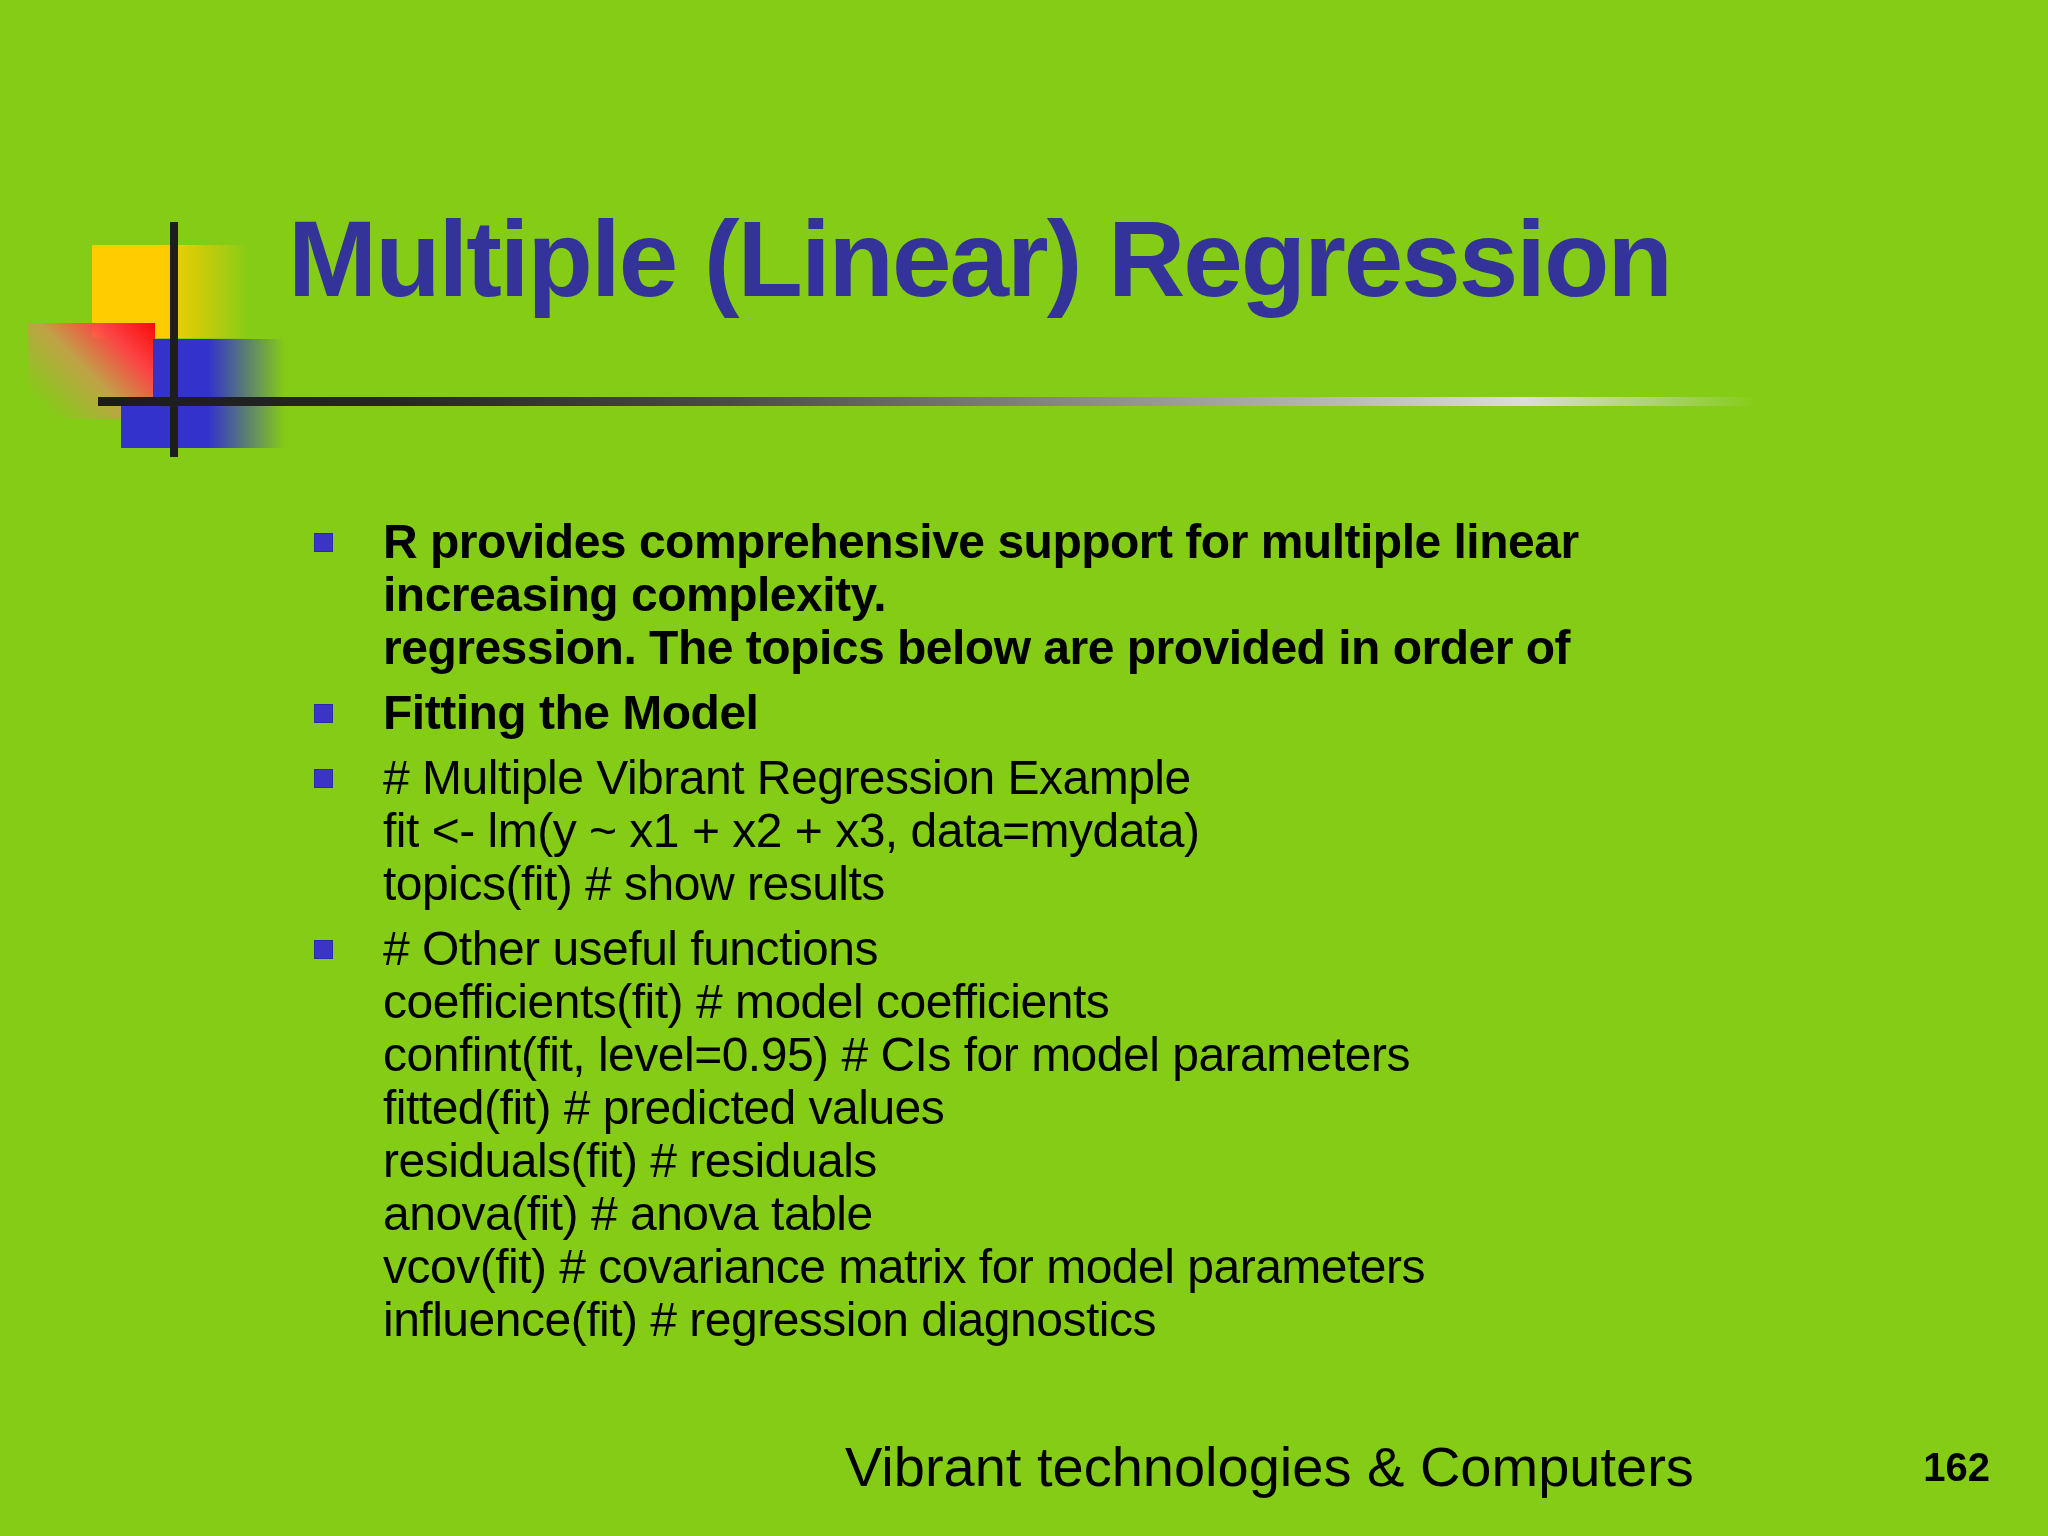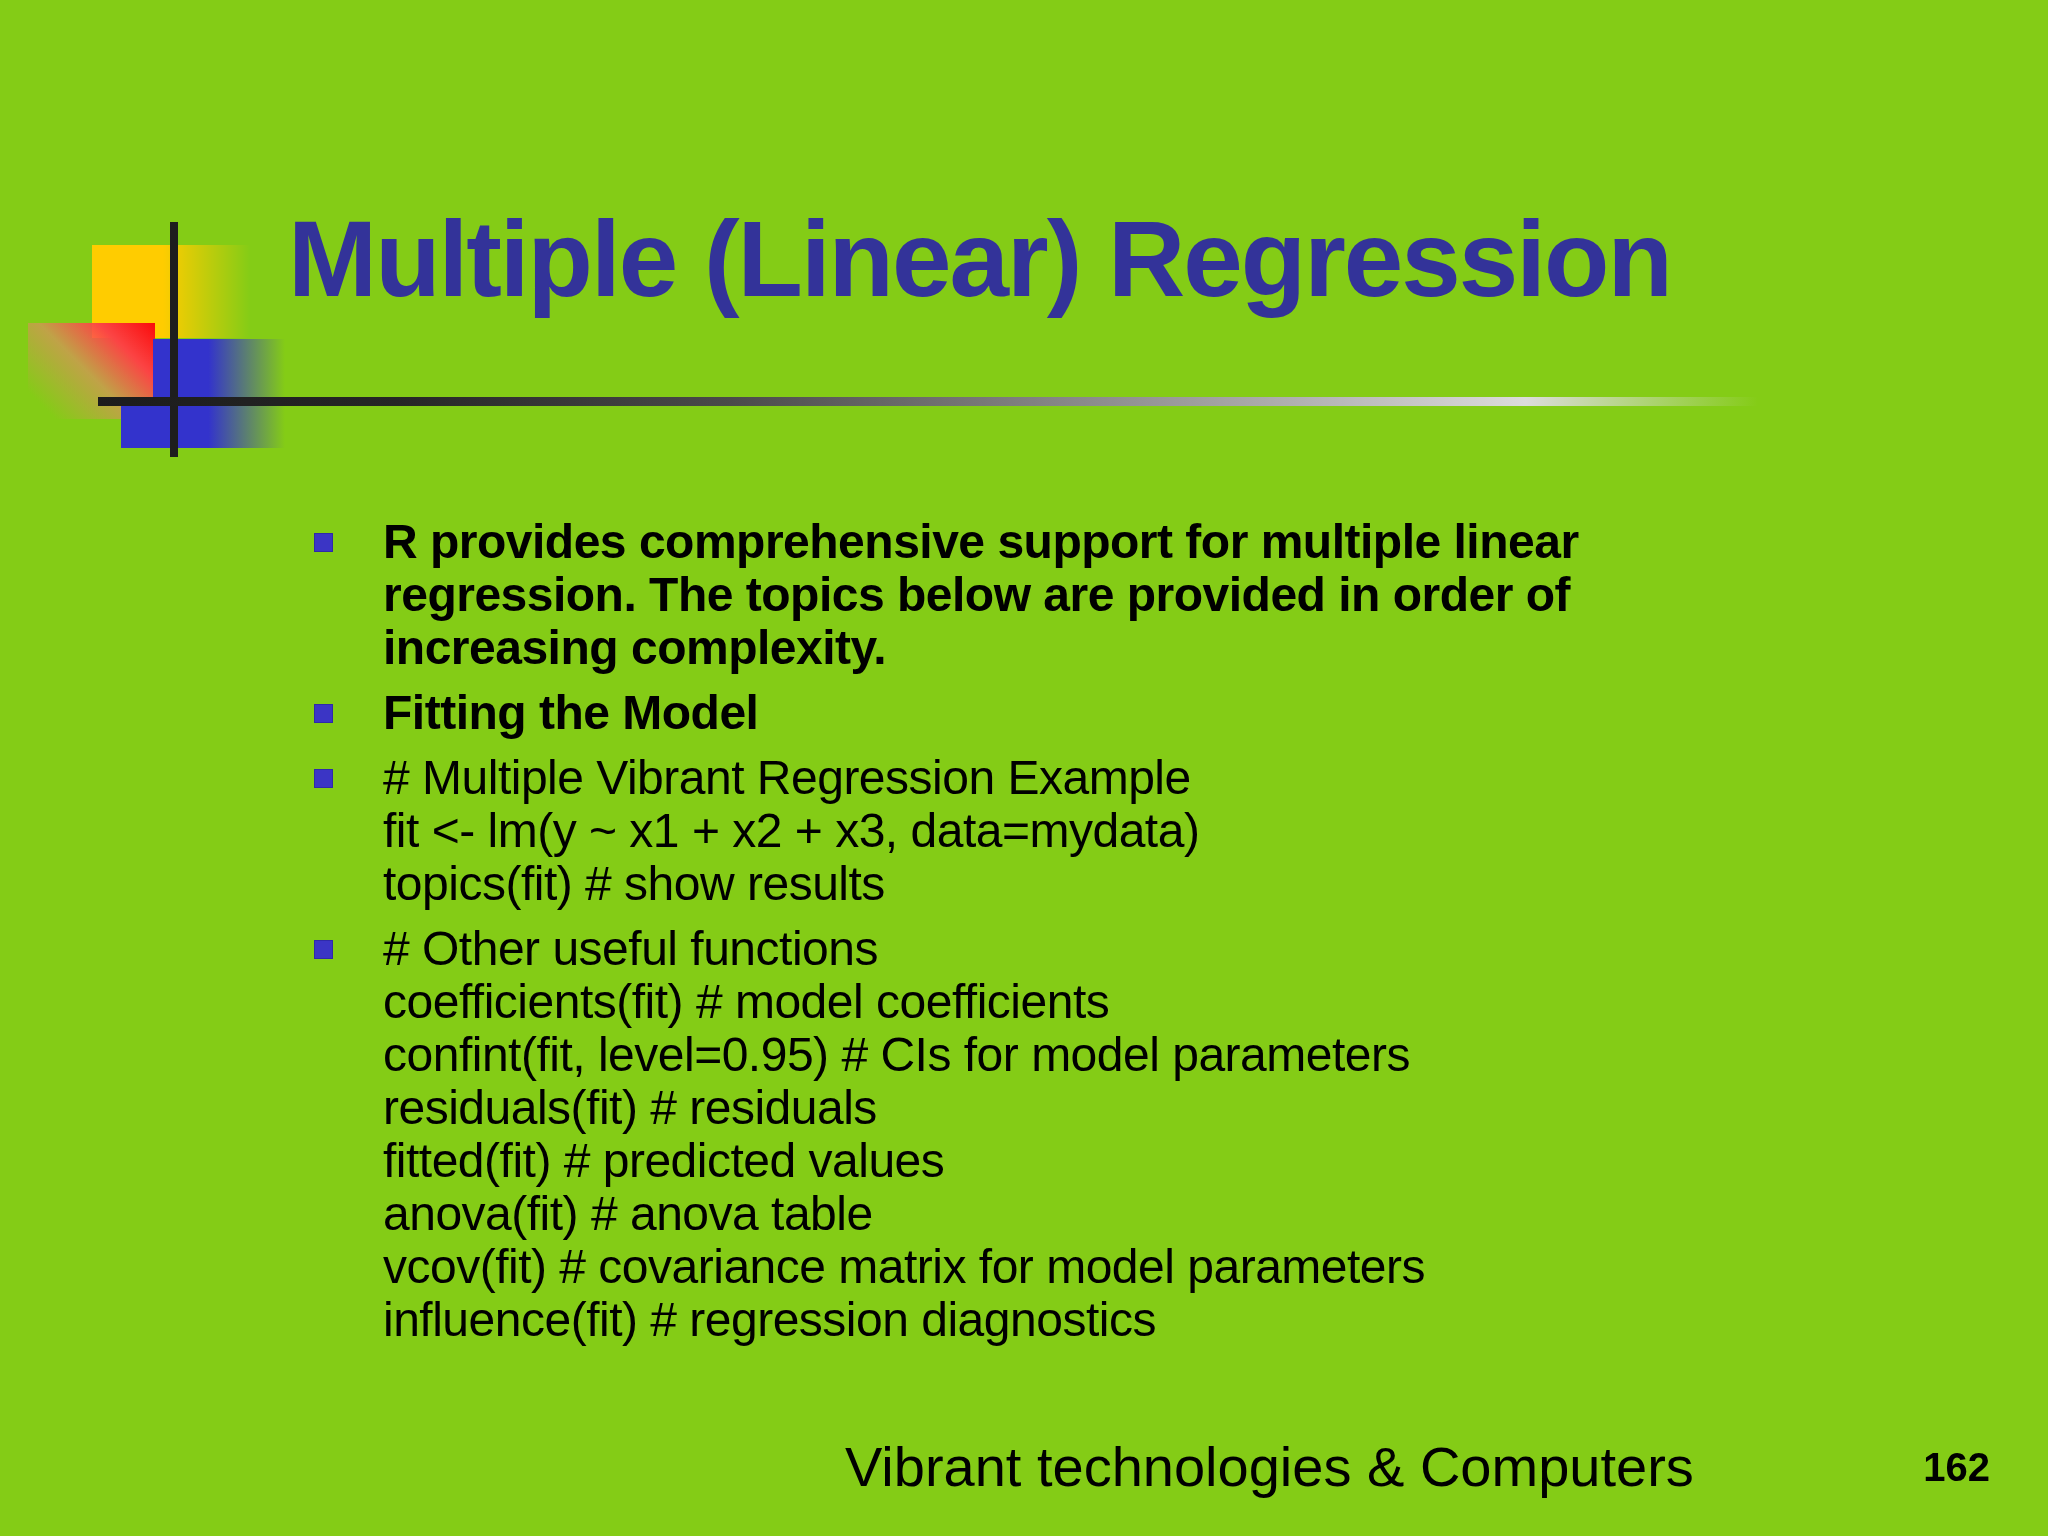--- a/index.html
+++ b/index.html
@@ -87,22 +87,22 @@
 
   <div class="title">Multiple (Linear) Regression</div>
 
   <div class="content">
     <ul class="bullets">
 
       <li class="bullet bold">
         <span class="sq"></span>
         <div class="btext">
           <div class="line">R provides comprehensive support for multiple linear</div>
+          <div class="line">increasing complexity.</div>
           <div class="line">regression. The topics below are provided in order of</div>
-          <div class="line">increasing complexity.</div>
         </div>
       </li>
 
       <li class="bullet bold">
         <span class="sq"></span>
         <div class="btext">
           <div class="line">Fitting the Model</div>
         </div>
       </li>
 
@@ -114,22 +114,22 @@
           <div class="line">topics(fit) # show results</div>
         </div>
       </li>
 
       <li class="bullet">
         <span class="sq"></span>
         <div class="btext">
           <div class="line"># Other useful functions</div>
           <div class="line">coefficients(fit) # model coefficients</div>
           <div class="line">confint(fit, level=0.95) # CIs for model parameters</div>
+          <div class="line">fitted(fit) # predicted values</div>
           <div class="line">residuals(fit) # residuals</div>
-          <div class="line">fitted(fit) # predicted values</div>
           <div class="line">anova(fit) # anova table</div>
           <div class="line">vcov(fit) # covariance matrix for model parameters</div>
           <div class="line">influence(fit) # regression diagnostics</div>
         </div>
       </li>
 
     </ul>
   </div>
 
   <div class="footer-text">Vibrant technologies &amp; Computers</div>

